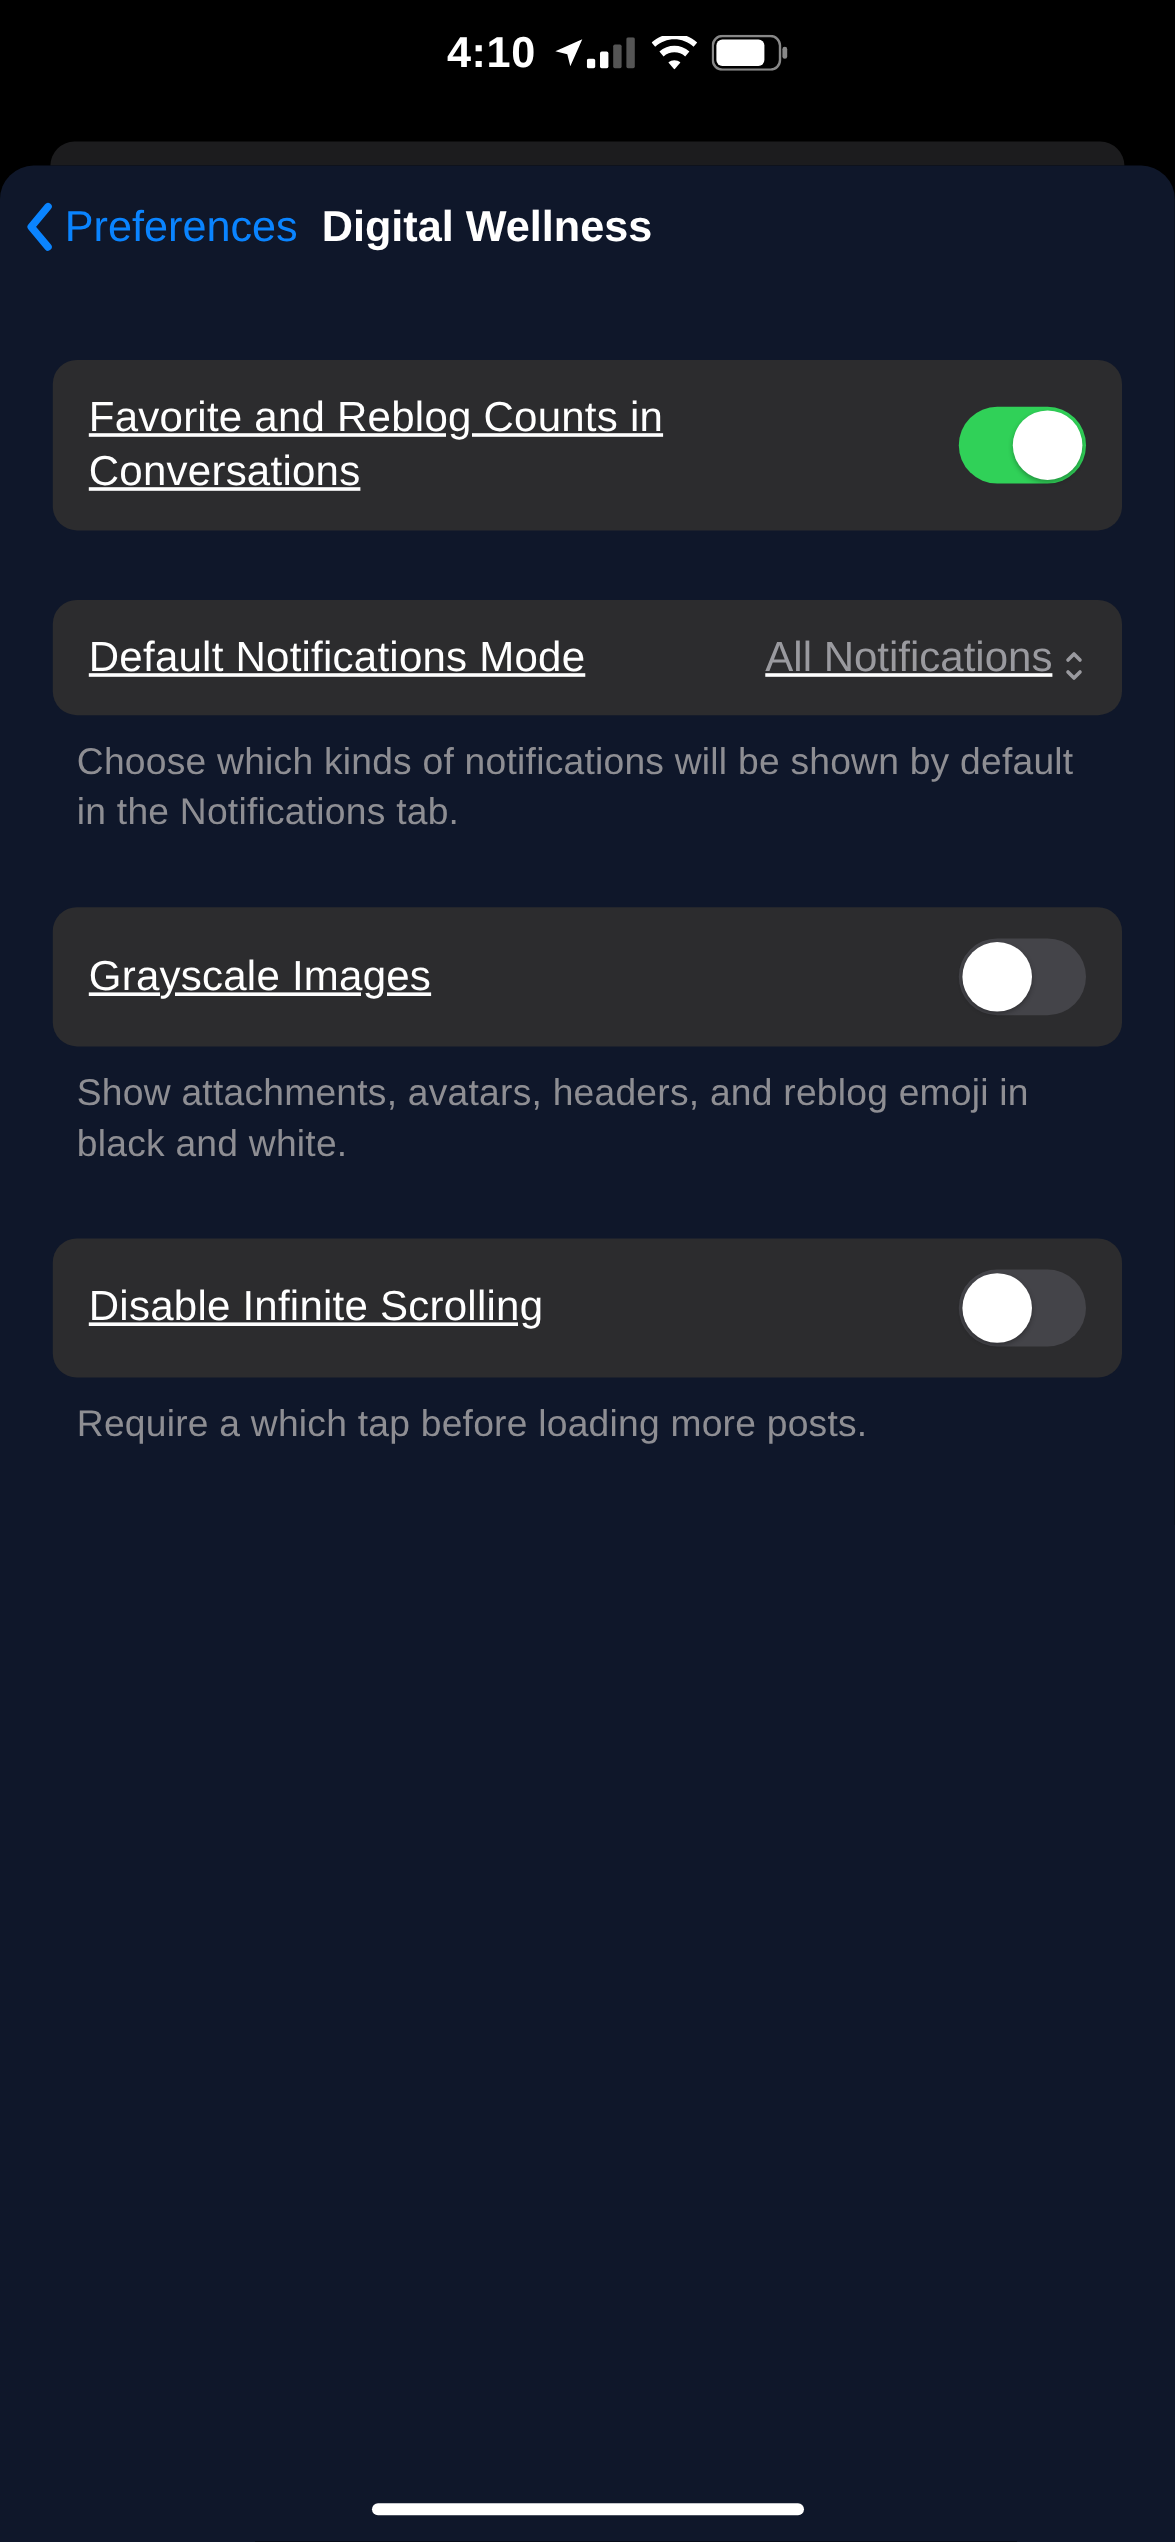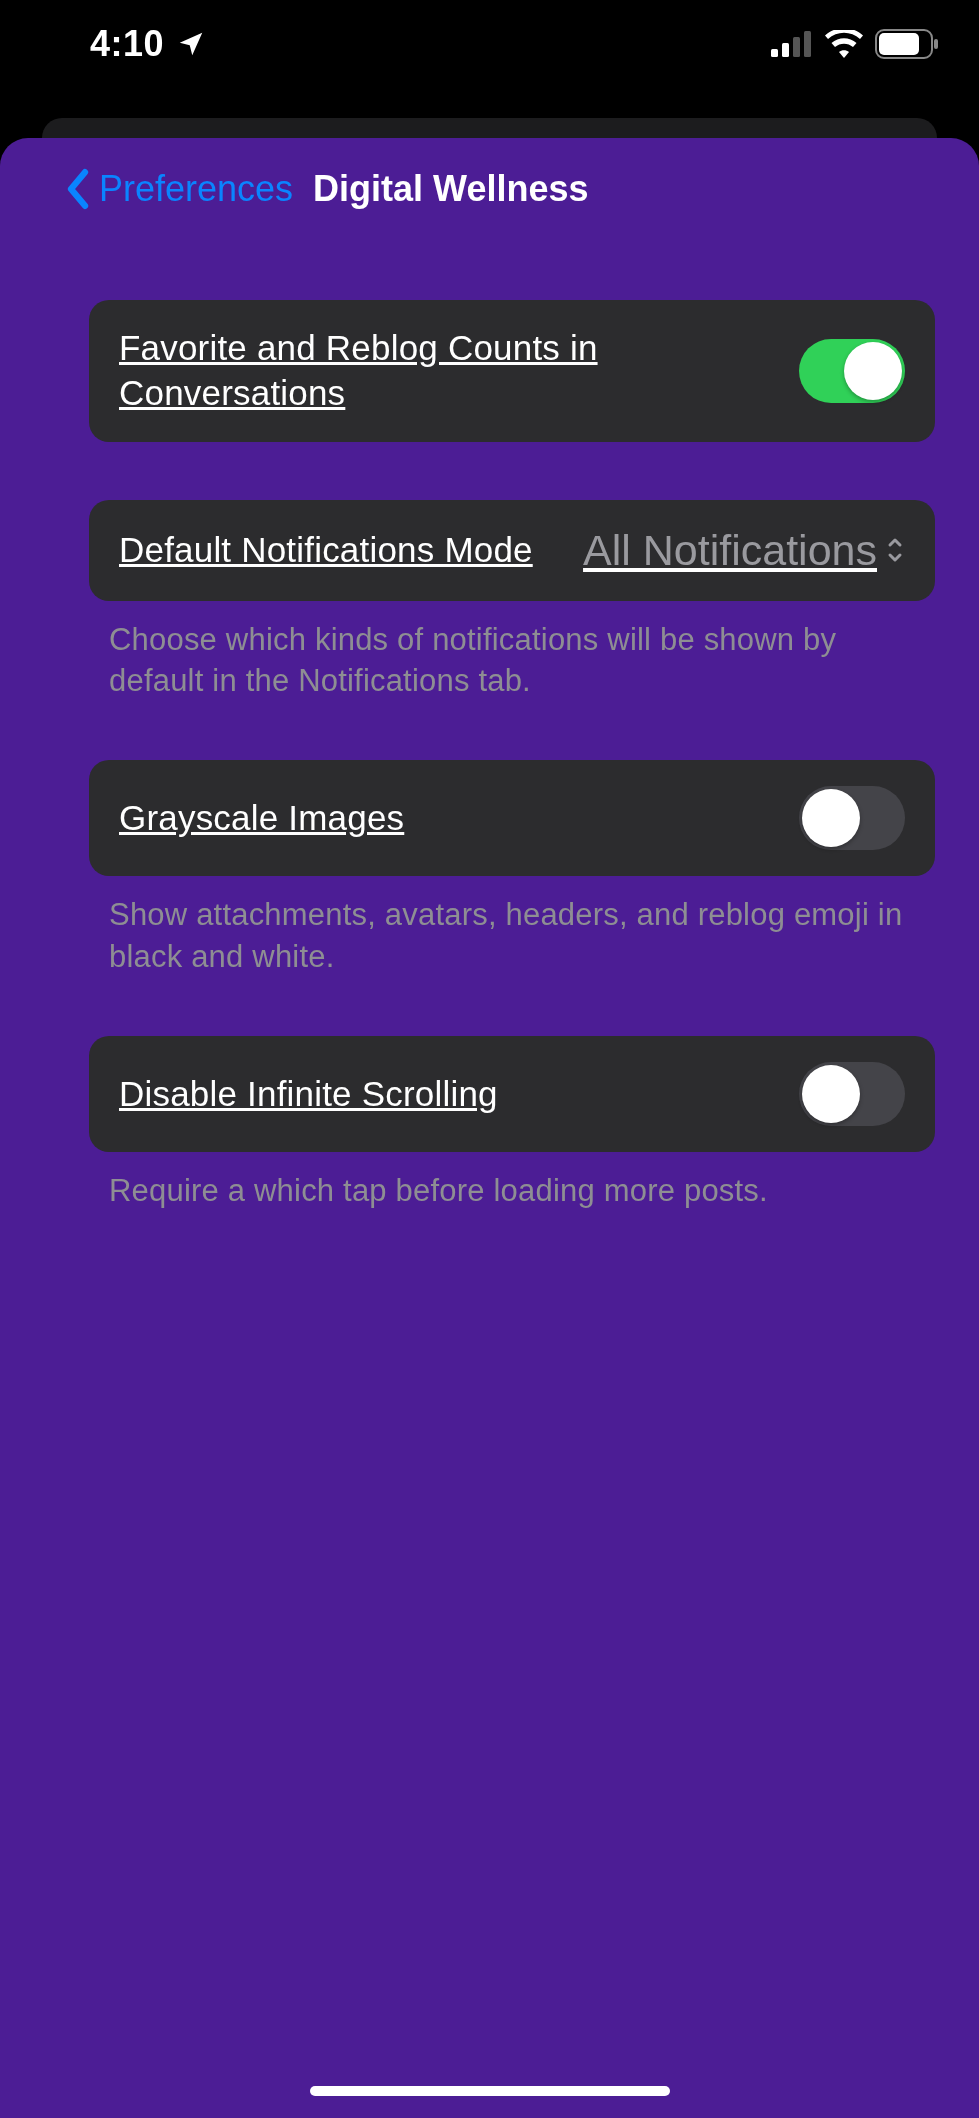--- a/index.html
+++ b/index.html
@@ -13,21 +13,21 @@
       width: 979px;
       height: 2118px;
       background: #000;
       color: #fff;
       overflow: hidden;
     }
     .status-bar {
       height: 88px;
       display: flex;
       align-items: center;
-      justify-content: space-between;
+      justify-content: center;
       padding: 0 40px 0 90px;
       background: #000;
     }
     .status-left {
       display: flex;
       align-items: center;
       gap: 12px;
     }
     .status-time {
       font-size: 36px;
@@ -55,24 +55,23 @@
       height: 20px;
       background: #1c1c1e;
       border-radius: 28px 28px 0 0;
     }
     .sheet {
       position: absolute;
       top: 138px;
       left: 0;
       right: 0;
       bottom: 0;
-      background: #4c1d95;
+      background: #0f172a;
       border-radius: 28px 28px 0 0;
       padding-top: 30px;
-      padding-left: 45px;
     }
     .nav-header {
       display: flex;
       align-items: center;
       padding: 0 18px 30px 18px;
     }
     .back-btn {
       display: flex;
       align-items: center;
       gap: 6px;
@@ -105,24 +104,24 @@
       text-decoration: underline;
     }
     .row-label {
       font-size: 35px;
       font-weight: 400;
       line-height: 1.28;
       letter-spacing: 0.2px;
       flex: 1;
     }
     .row-value {
-      font-size: 43px;
+      font-size: 35px;
       color: #9a9a9f;
       display: flex;
-      align-items: center;
+      align-items: flex-end;
       gap: 8px;
       white-space: nowrap;
     }
     .footer {
       padding: 18px 20px 0;
       font-size: 31px;
       color: #8e8e93;
       line-height: 1.35;
       letter-spacing: 0.2px;
     }

